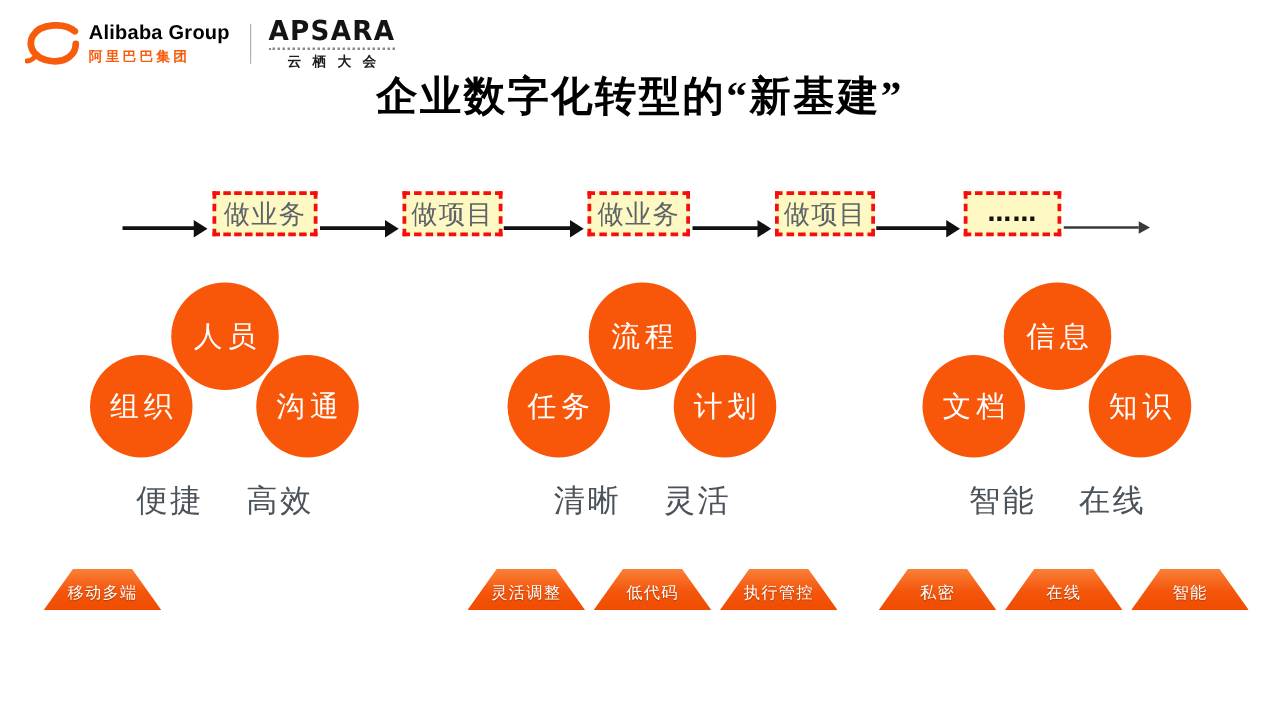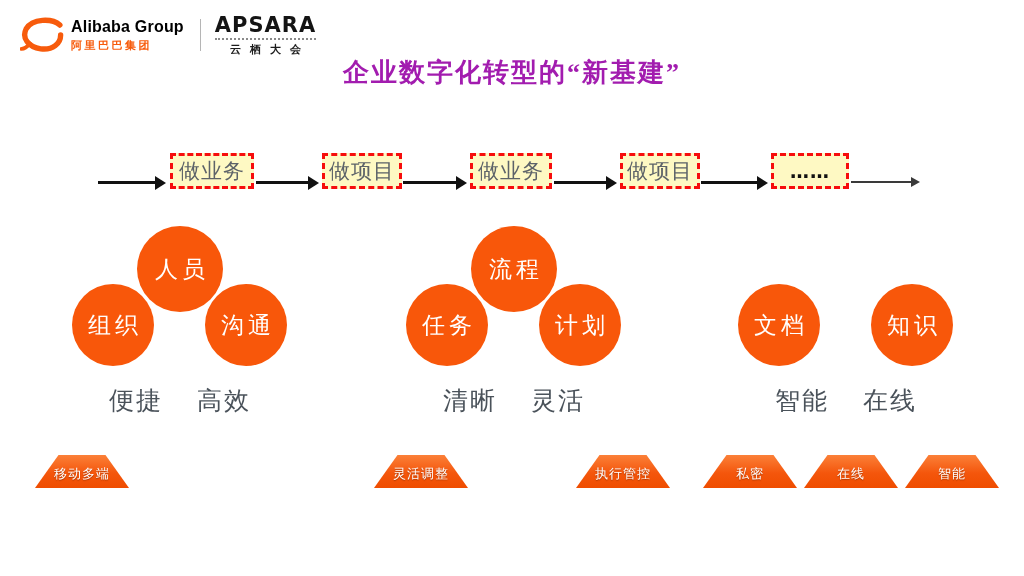--- a/index.html
+++ b/index.html
@@ -18,22 +18,22 @@
   .logo-divider { width:1px; height:32px; background:#b5b5b5; margin:0 14px 0 16px; }
   .apsara { display:flex; flex-direction:column; align-items:center; }
   .apsara-name { color:#141414; font-weight:900; font-size:21px; letter-spacing:1px;
                  font-family:"DejaVu Sans", sans-serif; transform:scaleY(1.05); }
   .apsara-divider { width:100%; border-top:2px dotted #8a8a8a; margin:1px 0 2px; }
   .apsara-cn { color:#1d1d1d; font-weight:700; font-size:11px; letter-spacing:9px; text-indent:9px; }
 
   
   .title {
     position:absolute; top:55px; left:0; width:100%; text-align:center;
-    font-family:"Liberation Serif", serif; font-size:26px; font-weight:600;
-    color:#a21caf; letter-spacing:2px;
+    font-family:"Liberation Serif", serif; font-size:33px; font-weight:600;
+    color:#000000; letter-spacing:2px;
   }
 
   
   .arrow { position:absolute; top:181px; height:3px; background:#111; }
   .arrow::after {
     content:""; position:absolute; right:-10px; top:-5.5px;
     border-left:11px solid #111; border-top:7px solid transparent; border-bottom:7px solid transparent;
   }
   .arrow.thin { height:2px; background:#3a3a3a; }
   .arrow.thin::after { right:-9px; top:-4px; border-left:9px solid #3a3a3a;
@@ -126,33 +126,35 @@
     <div class="bubble b-top">流程</div>
     <div class="bubble b-left">任务</div>
     <div class="bubble b-right">计划</div>
     <div class="keywords">
       <span>清晰</span>
       <span>灵活</span>
     </div>
   </div>
 
   <div class="cluster" style="left:726px;">
+    <div class="bubble b-top">信息</div>
     <div class="bubble b-left">文档</div>
     <div class="bubble b-right">知识</div>
     <div class="keywords">
       <span>智能</span>
       <span>在线</span>
     </div>
   </div>
 
   <div class="feature-row" style="left:35px;">
     <div class="trapezoid">移动多端</div>
   </div>
   <div class="feature-row" style="left:374px;">
     <div class="trapezoid">灵活调整</div>
+    <div class="trapezoid">低代码</div>
     <div class="trapezoid">执行管控</div>
   </div>
   <div class="feature-row" style="left:703px;">
     <div class="trapezoid">私密</div>
     <div class="trapezoid">在线</div>
     <div class="trapezoid">智能</div>
   </div>
 
 </div>
 

